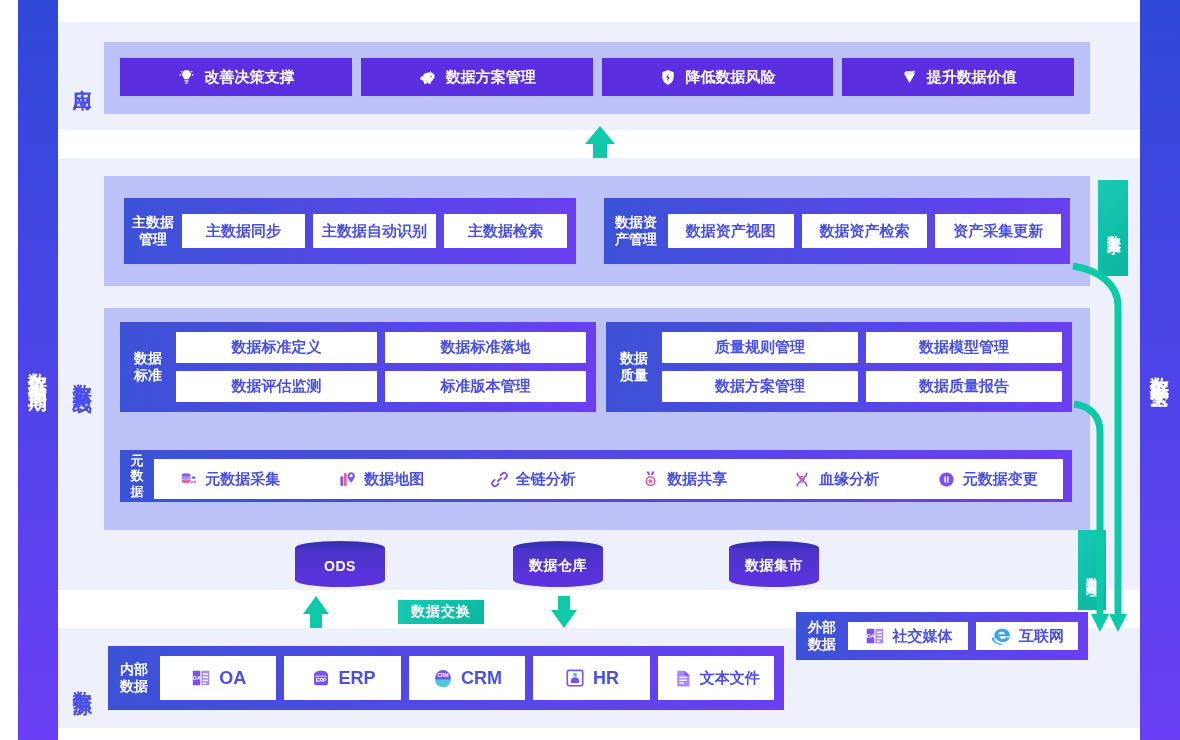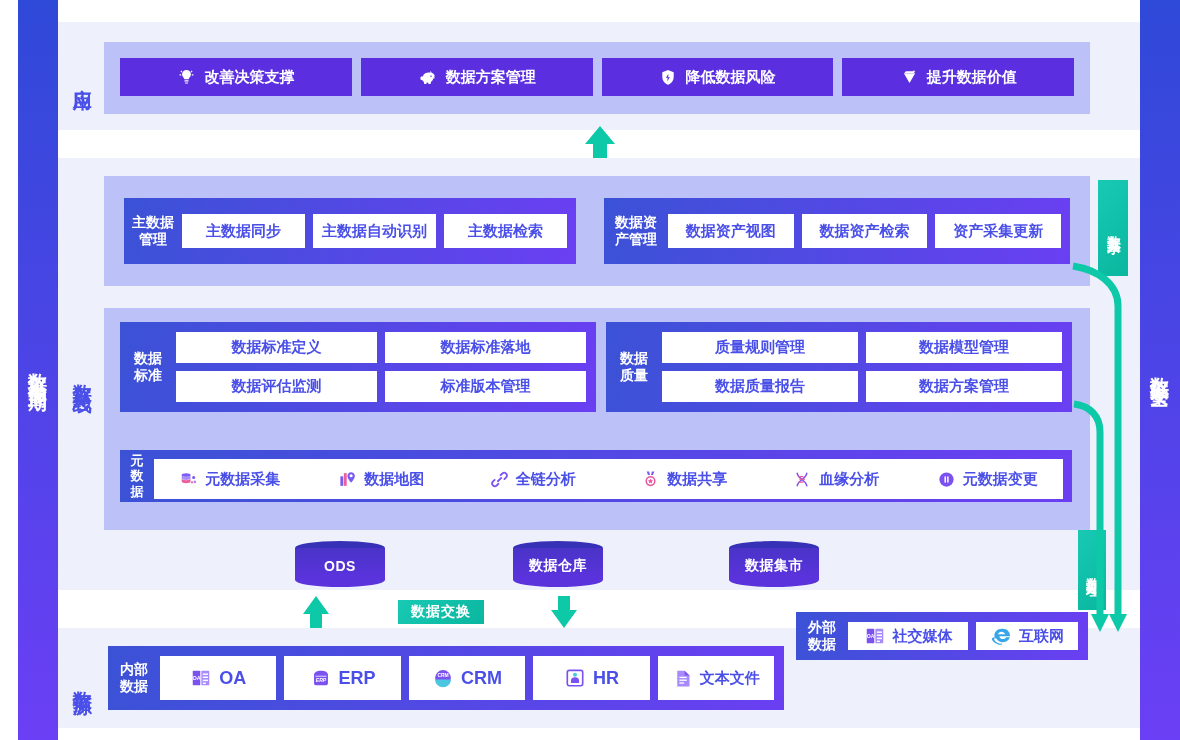--- a/index.html
+++ b/index.html
@@ -232,24 +232,24 @@
     <div class="gcard-title" style="width:56px;">数据
 质量</div>
     <div class="gcard-body" style="display:grid; grid-template-columns:1fr 1fr; grid-template-rows:1fr 1fr; gap:8px; padding:10px 10px 10px 0;">
       <div class="chip" style="height:100%;">
         <span>质量规则管理</span>
         </div>
       <div class="chip" style="height:100%;">
         <span>数据模型管理</span>
         </div>
       <div class="chip" style="height:100%;">
+        <span>数据方案管理</span>
+        </div>
+      <div class="chip" style="height:100%;">
         <span>数据质量报告</span>
-        </div>
-      <div class="chip" style="height:100%;">
-        <span>数据方案管理</span>
         </div>
     </div>
   </div>
 
   <div class="gcard" style="left:120px; top:450px; width:952px; height:52px;">
     <div class="gcard-title" style="width:34px; font-size:13px; letter-spacing:0;">元
 数
 据</div>
     <div class="gcard-body" style="padding:9px 9px 3px 0;">
       <div class="chip" style="flex:1; height:100%;">

